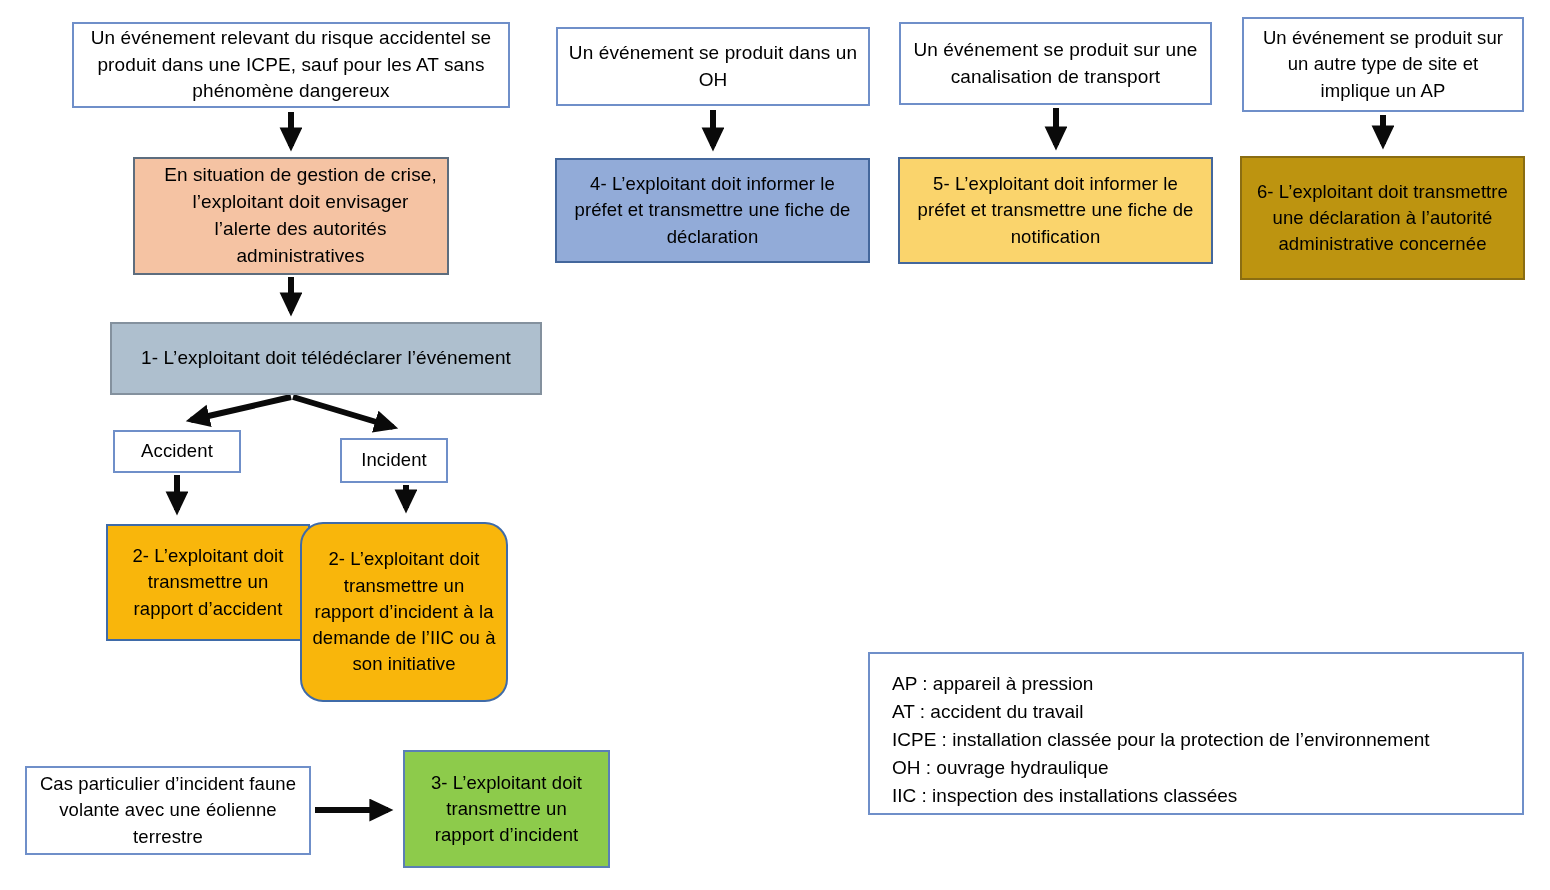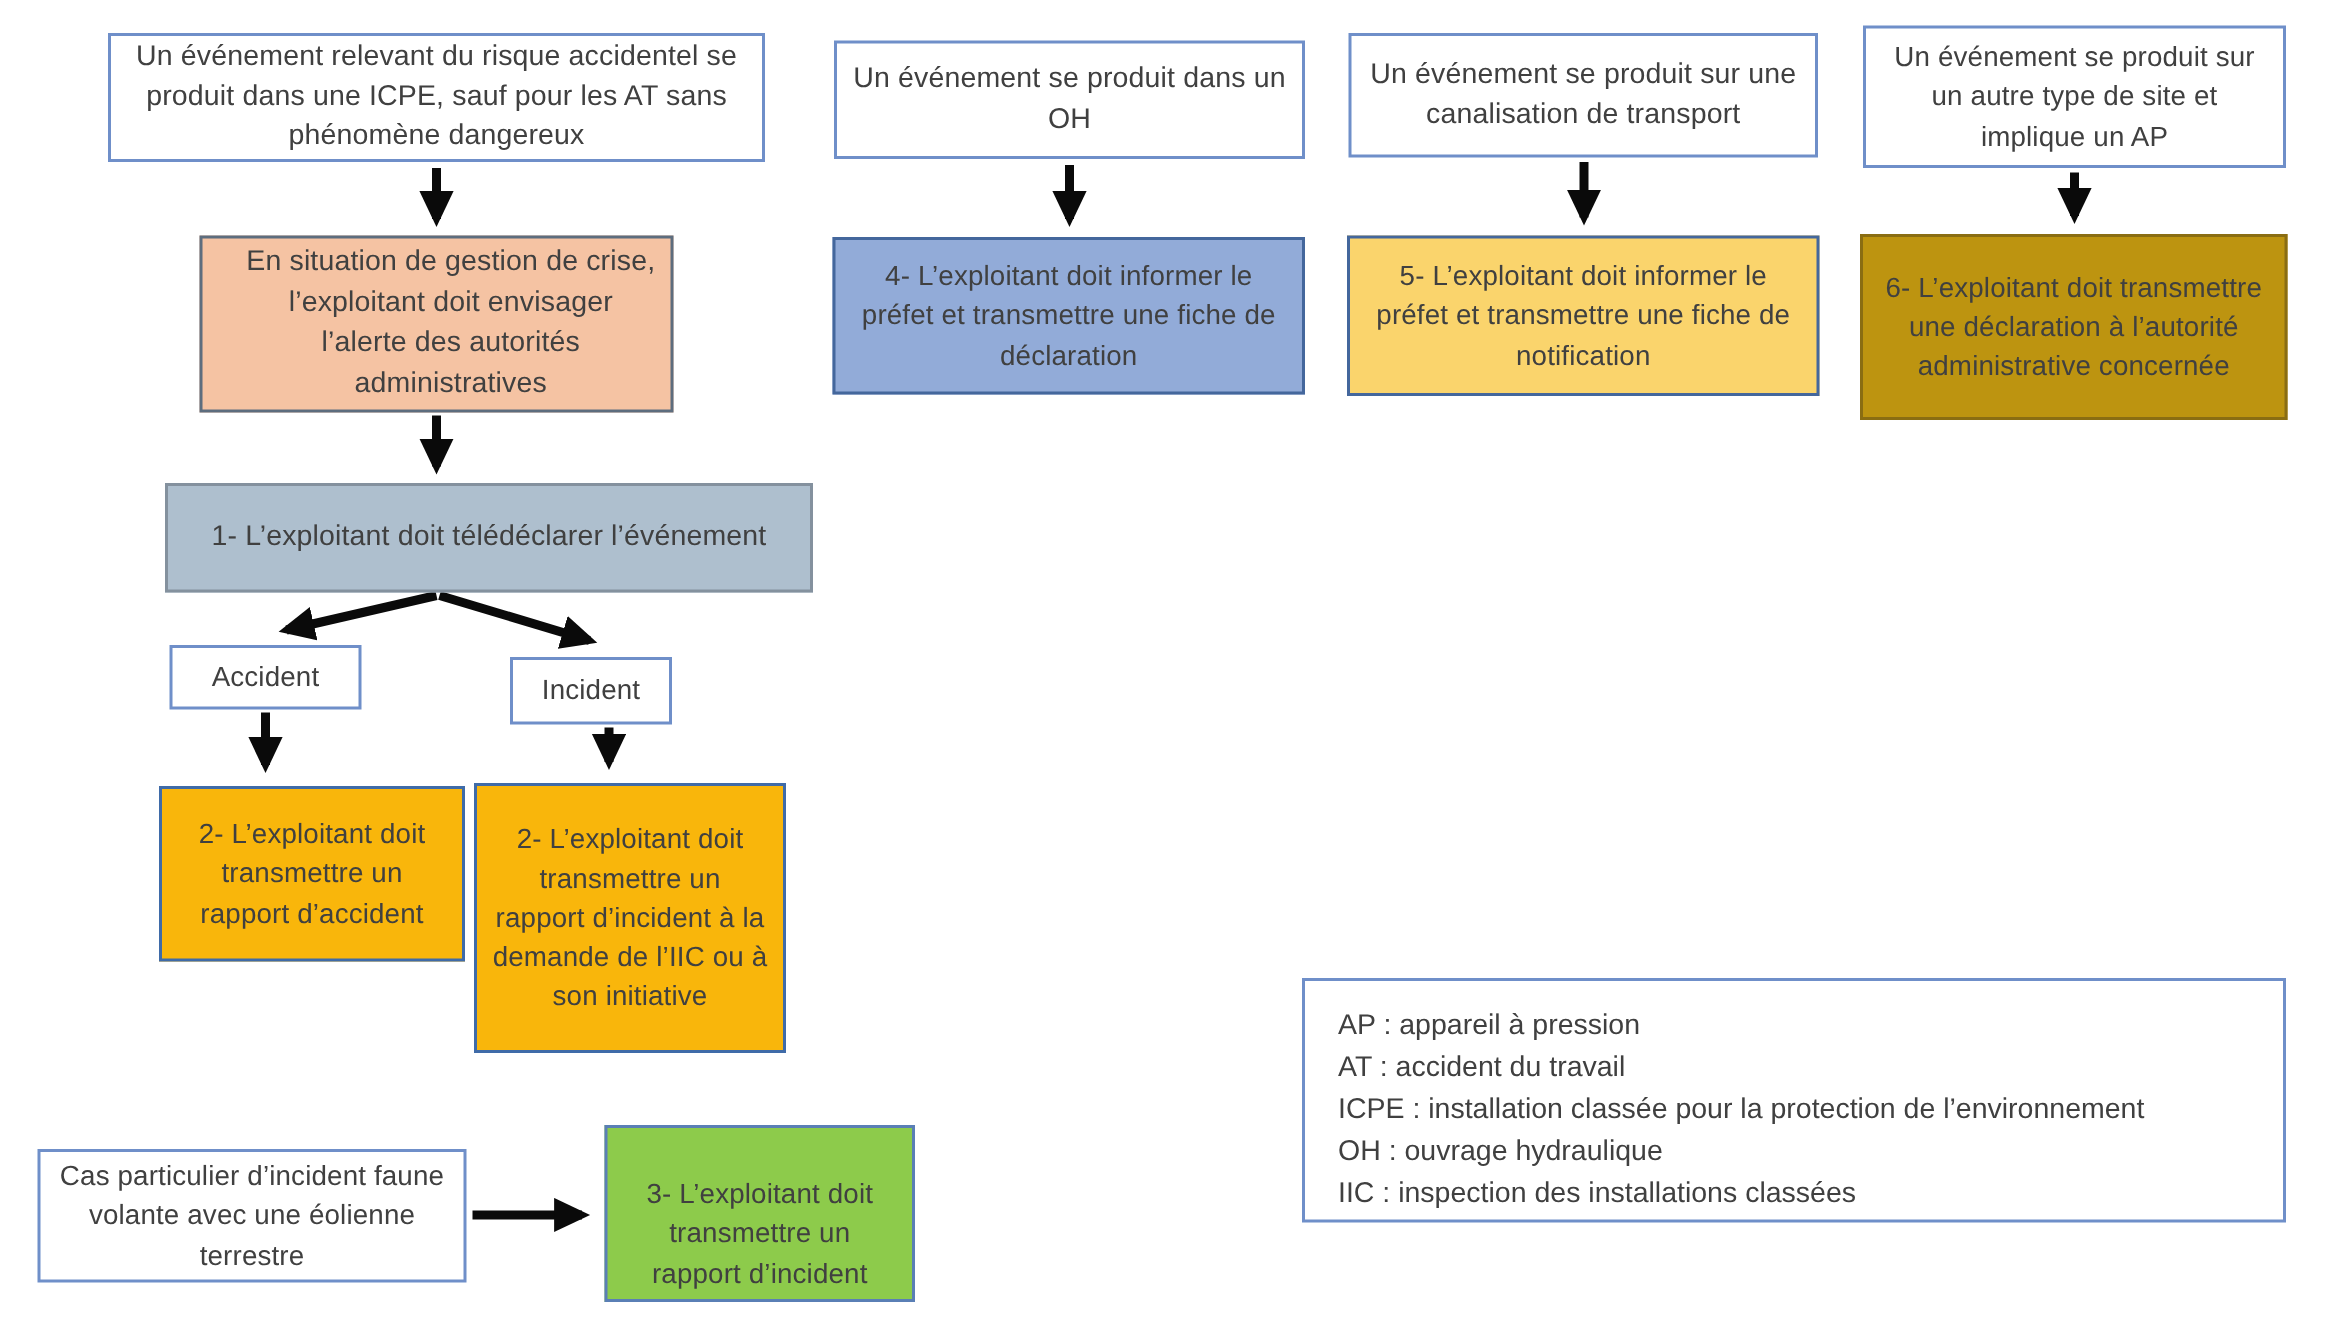--- a/index.html
+++ b/index.html
@@ -1,49 +1,49 @@
 <!DOCTYPE html>
 <html><head>
 <meta charset="utf-8">
 <style>
   html,body{margin:0;padding:0;background:#ffffff;}
   #stage{
     position:relative;
     width:1550px;height:890px;
     background:#ffffff;
     font-family:"Liberation Sans", sans-serif;
-    color:#404040;
+    color:#000000;
     overflow:hidden;
   }
   .box{
     position:absolute;
     display:flex;align-items:center;justify-content:center;
     text-align:center;
     box-sizing:border-box;
     padding:4px 10px;
     font-size:18.5px;
     line-height:1.42;
     letter-spacing:.1px;
   }
   .white  {background:#ffffff;border:2px solid #6f8fc9;}
   .peach  {background:#f5c3a3;border:2px solid #5d6d7e;}
   .steel  {background:#aebfce;border:2px solid #84919e;}
   .amber  {background:#f9b60b;border:2px solid #3f6ba8;}
   .lamber {background:#fad46c;border:2px solid #44679c;}
   .blue   {background:#92abd8;border:2px solid #44679c;}
   .gold   {background:#bd9410;border:2px solid #8a6d12;}
-  .green  {background:#8dcb4b;border:2px solid #5a7fb5;align-items:flex-end;}
+  .green  {background:#8dcb4b;border:2px solid #5a7fb5;}
 
   #box-icpe    {left:72px;  top:22px;  width:438px; height:86px;  font-size:19px;}
   #box-crisis  {left:133px; top:157px; width:316px; height:118px; font-size:19px;padding-left:29px;}
   #box-step1   {left:110px; top:322px; width:432px; height:73px;  font-size:19px;}
   #box-accident{left:113px; top:430px; width:128px; height:43px;}
   #box-incident{left:340px; top:438px; width:108px; height:45px;}
   #box-step2a  {left:75px;  top:524px; width:204px; height:117px;margin-left:31px;}
-  #box-step2b  {left:316px; top:522px; width:208px; height:180px;}
+  #box-step2b  {left:300px; top:522px; width:208px; height:180px;border-radius:23px;}
   #box-fauna   {left:25px;  top:766px; width:286px; height:89px;}
   #box-step3   {left:403px; top:750px; width:207px; height:118px;}
   #box-oh      {left:556px; top:27px;  width:314px; height:79px;  font-size:19px;}
   #box-step4   {left:555px; top:158px; width:315px; height:105px;}
   #box-pipe    {left:899px; top:22px;  width:313px; height:83px;  font-size:19px;}
   #box-step5   {left:898px; top:157px; width:315px; height:107px;}
   #box-other   {left:1242px;top:17px;  width:282px; height:95px;align-items:center;}
   #box-step6   {left:1240px;top:156px; width:285px; height:124px;}
 
   #legend{

